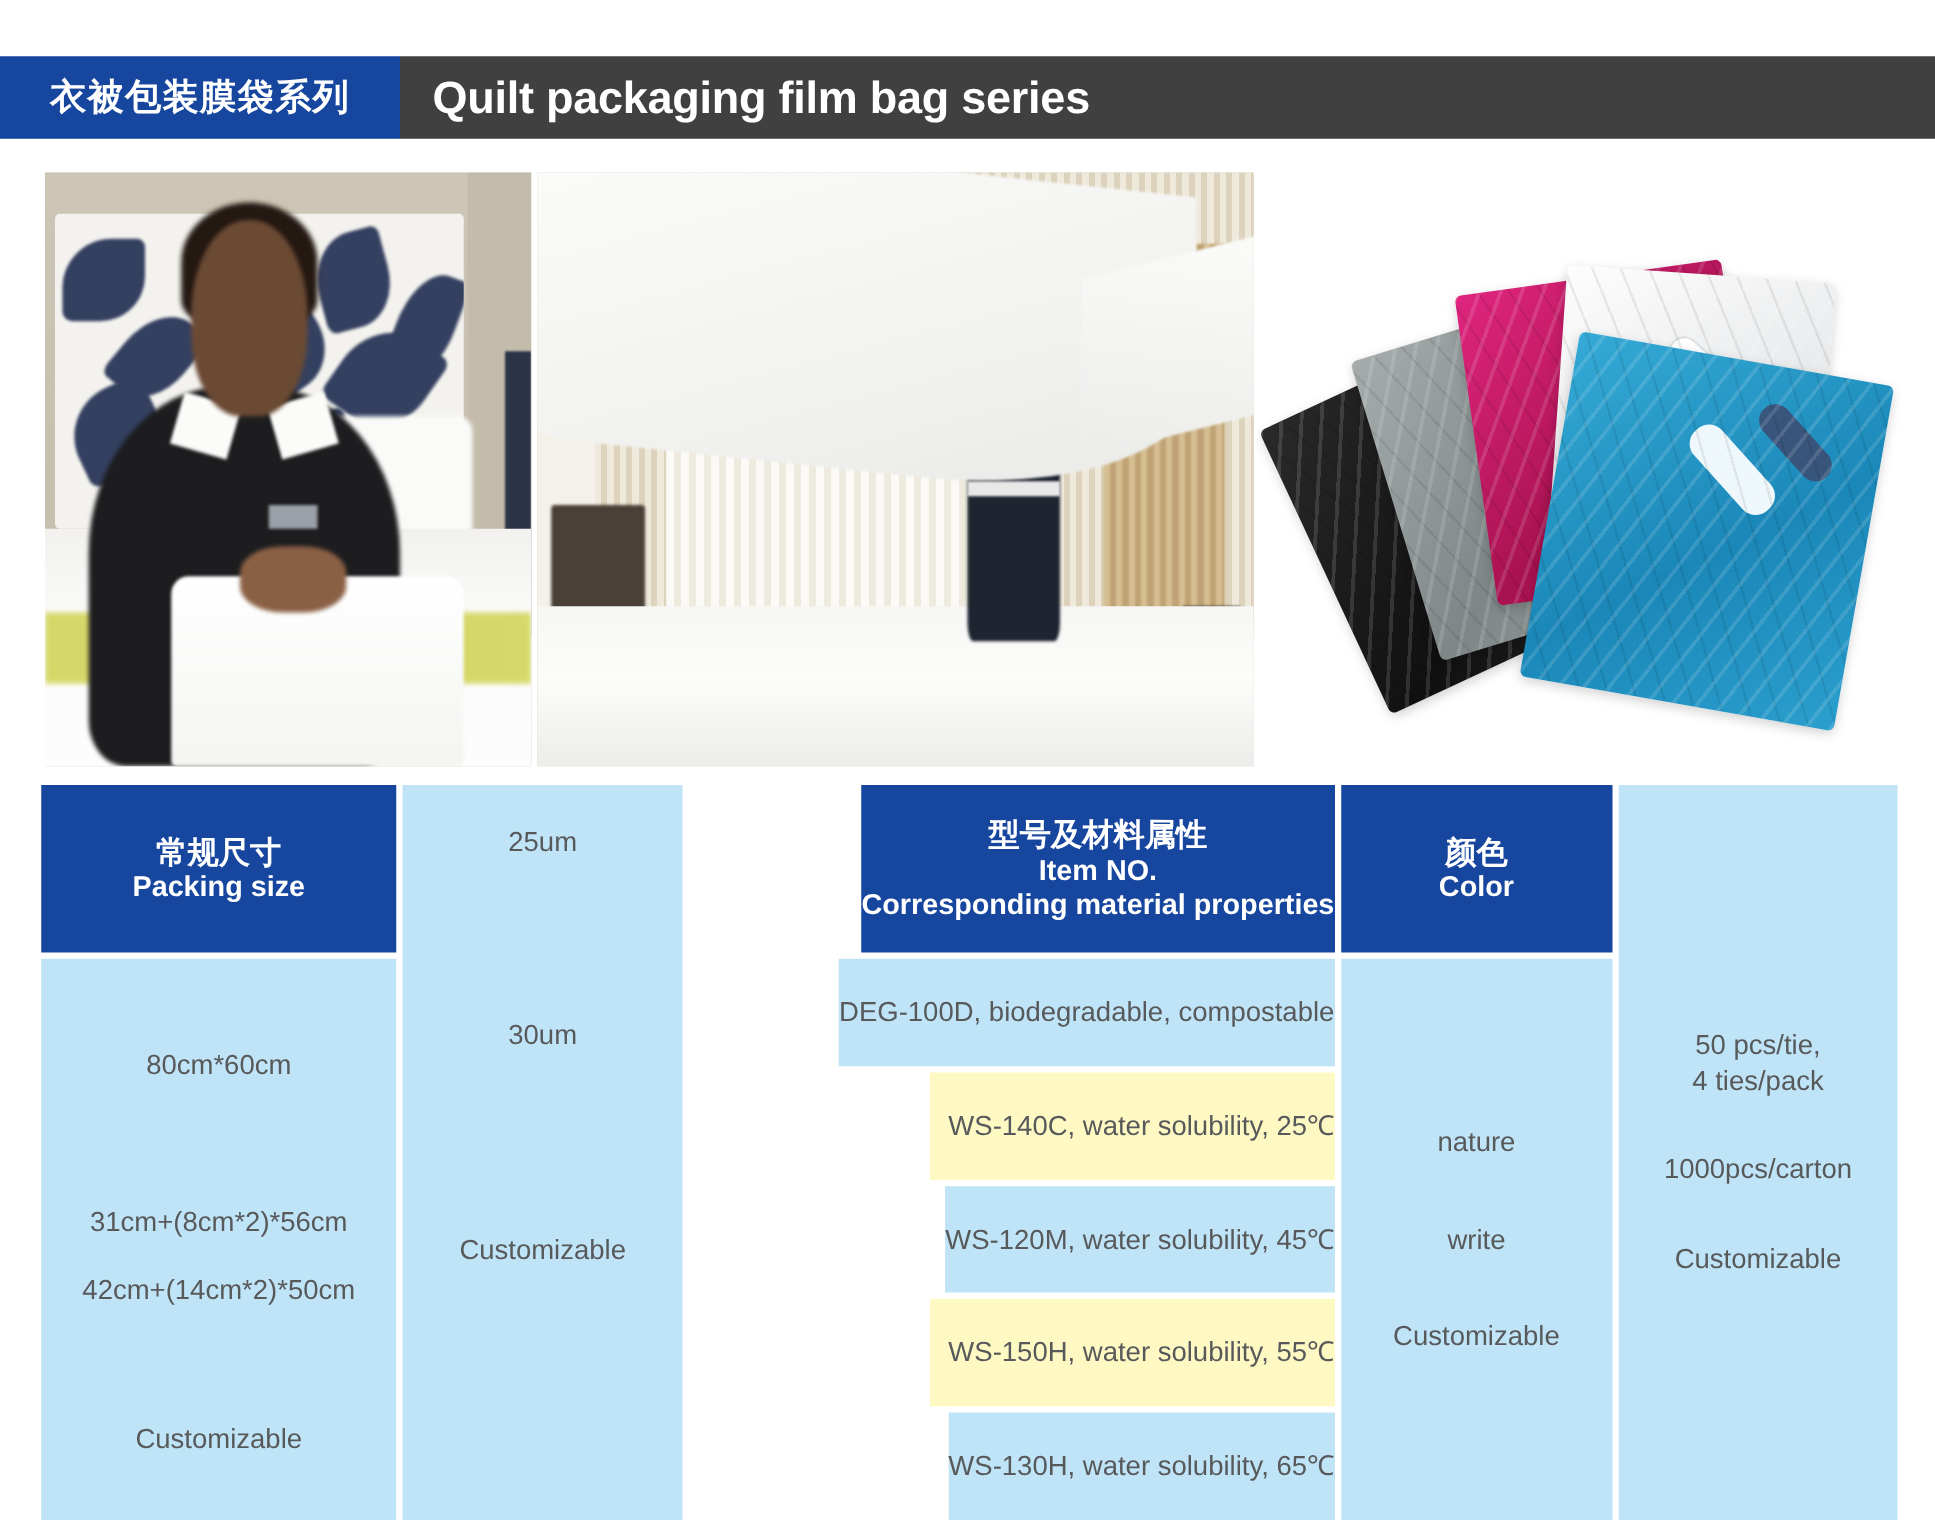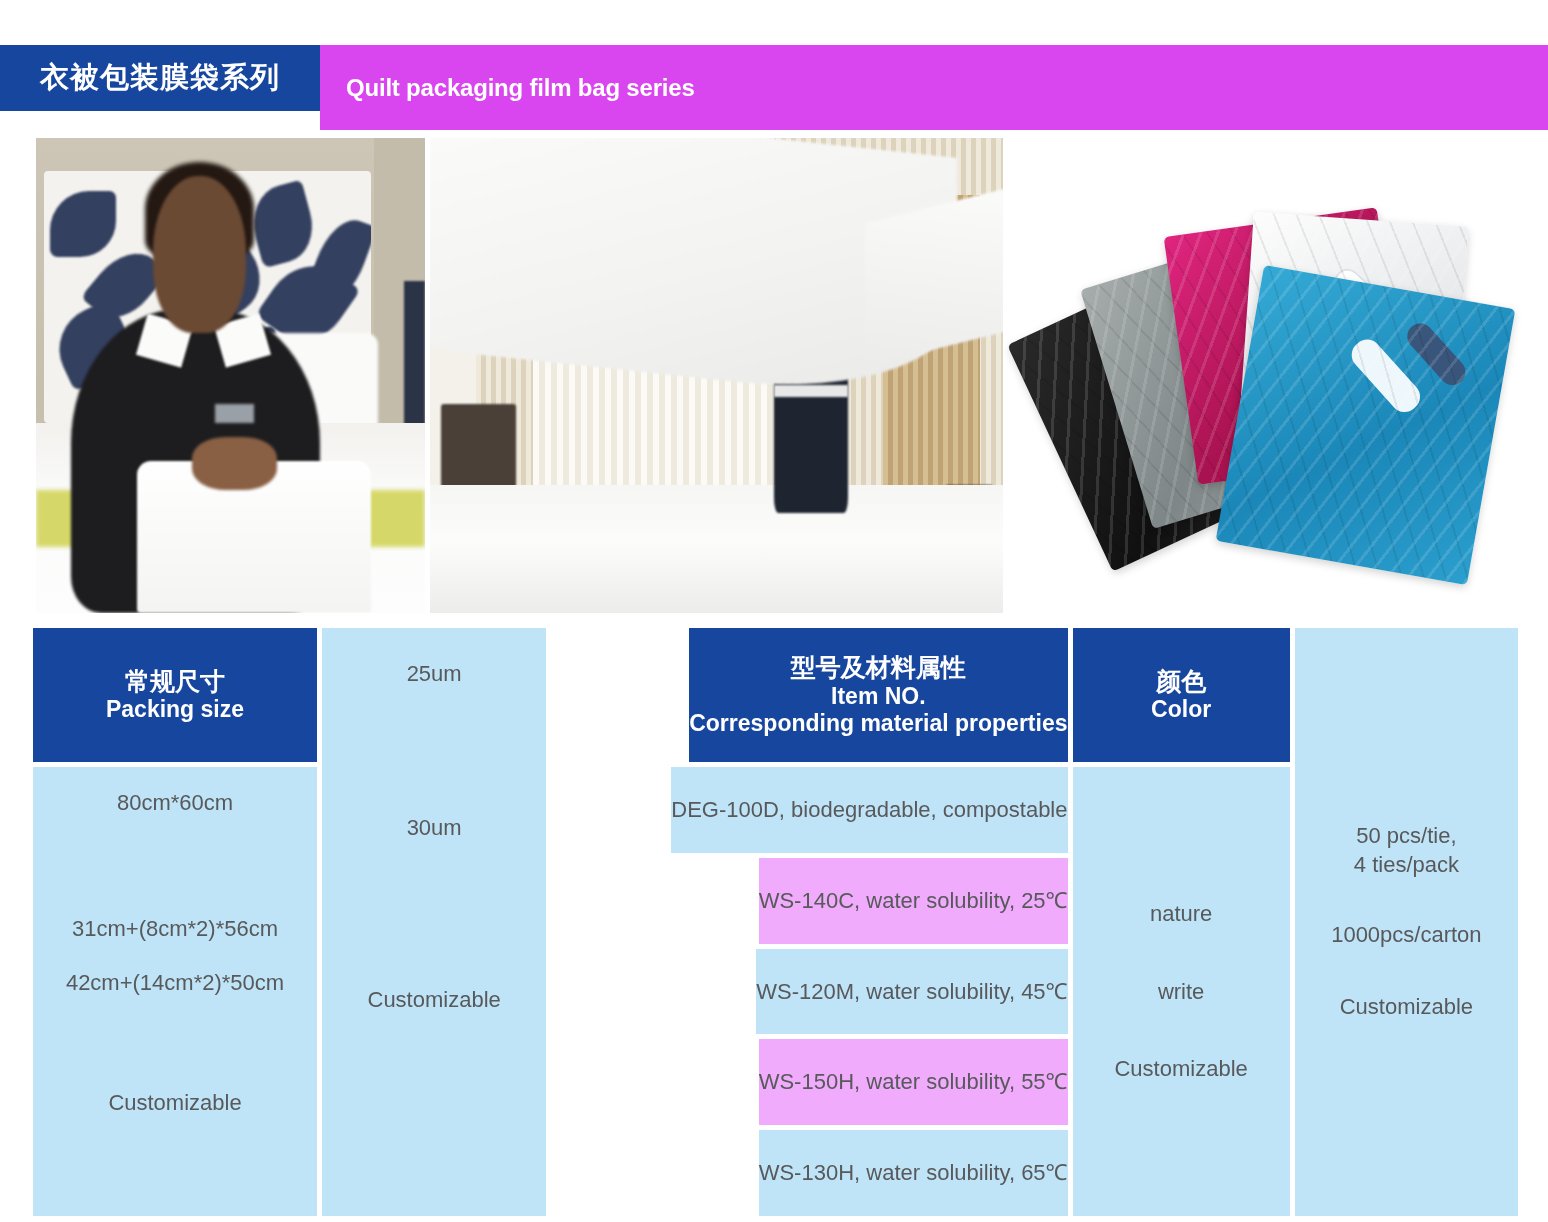--- a/index.html
+++ b/index.html
@@ -13,24 +13,24 @@
 
   
   .header-band { position:absolute; left:0; top:22px; width:1548px; height:66px; display:flex; }
   .header-cn {
     width:320px; height:66px; background:#17469E;
     display:flex; align-items:center; justify-content:center;
     color:#ffffff; font-size:29px; font-weight:bold; letter-spacing:1px;
     font-family:"DejaVu Sans", sans-serif;
   }
   .header-en {
-    flex:1; height:85px; background:#d946ef;
+    flex:1; height:66px; background:#404040;
     display:flex; align-items:center;
     padding-left:26px;
-    color:#ffffff; font-size:24px; font-weight:bold; letter-spacing:-0.2px;
+    color:#ffffff; font-size:36px; font-weight:bold; letter-spacing:-0.2px;
   }
 
   
   .photo-strip { position:absolute; left:36px; top:115px; width:1476px; height:475px; }
 
   .photo {
     position:absolute; top:0; height:475px; overflow:hidden;
     background:#cfcabc;
   }
   .photo-left  { left:0px;   width:389px; }
@@ -169,23 +169,23 @@
   }
   .head-cn { font-size:25px; font-weight:bold; font-family:"DejaVu Sans", sans-serif; }
   .head-en { font-size:23px; font-weight:bold; }
 
   .body-cell {
     background:#bfe4f7; color:#58595b;
     display:flex; flex-direction:column; align-items:center; justify-content:center;
     text-align:center; font-size:22px; line-height:1.45;
     flex:1;
   }
-  .shade-lt { background:#f0abfc; }
-
-  .size-cell { justify-content:flex-start; padding-top:20px; }
+  .shade-lt { background:#fef9c3;padding-left:15px; }
+
+  .size-cell { justify-content:center; padding-top:20px; }
   .size-cell .s1 { margin-bottom:94px; }
   .size-cell .s2 { margin-bottom:22px; }
   .size-cell .s3 { margin-bottom:88px; }
 
   .thick-cell { justify-content:flex-start; padding-top:30px; }
   .thick-cell .t1 { margin-bottom:122px; }
   .thick-cell .t2 { margin-bottom:140px; }
 
   .color-cell .c1 { margin-bottom:46px; }
   .color-cell .c2 { margin-bottom:46px; }

